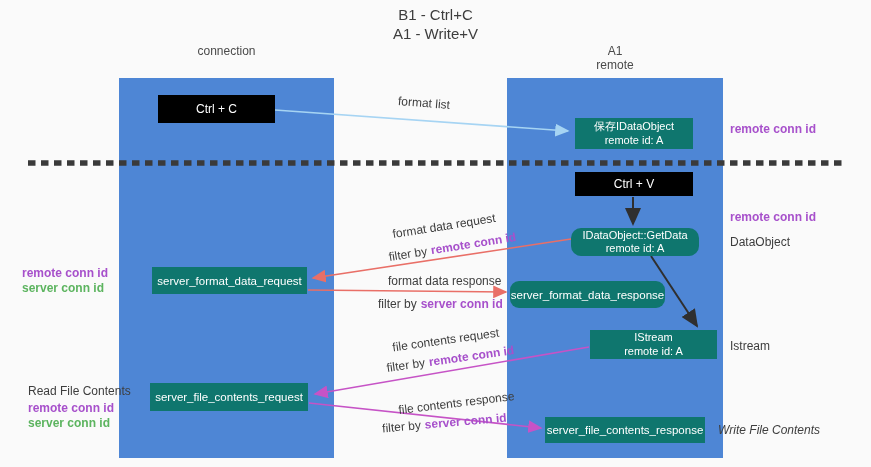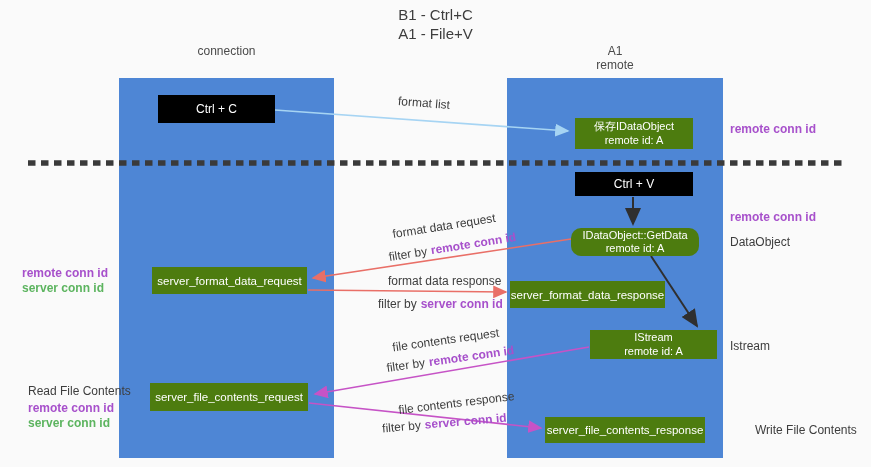--- a/index.html
+++ b/index.html
@@ -11,37 +11,37 @@
 
   .lifeline-header { position:absolute; top:44px; text-align:center;
                      font-size:12px; line-height:14px; color:#4a4a4a; }
   .lifeline-col { position:absolute; top:78px; height:380px; background:#4e86d5; z-index:1; }
 
   .arrows { position:absolute; top:0; left:0; z-index:2; }
 
   .node { position:absolute; display:flex; flex-direction:column; align-items:center;
           justify-content:center; color:#ffffff; text-align:center; z-index:3; white-space:nowrap; }
   .green  { background:#000000; font-size:12px; }
-  .orange { background:#4d7c0f; font-size:11.5px; }
+  .orange { background:#0f766e; font-size:11.5px; }
   .two-line { font-size:11px; line-height:13.5px; }
 
   .lbl { position:absolute; z-index:3; font-size:12px; color:#3d3d3d; white-space:nowrap; }
   .bold-purple { color:#a750cb; font-weight:bold; }
   .bold-green  { color:#5cb45f; font-weight:bold; }
   .prefix { margin-right:4px; }
   .left-group { text-align:right; width:82px; line-height:14.5px; }
 </style>
 </head>
 <body>
 
 <div class="canvas">
 
   <div class="title">
     <div>B1 - Ctrl+C</div>
-    <div>A1 - File+V</div>
+    <div>A1 - Write+V</div>
   </div>
 
   <div class="lifeline-header" style="left:119px;width:215px;">
     <div>connection</div>
   </div>
   <div class="lifeline-header" style="left:507px;width:216px;">
     <div>A1</div>
     <div>remote</div>
   </div>
 
@@ -96,42 +96,42 @@
 
   <div class="node orange two-line" style="left:571px;top:228px;width:128px;height:28px;border-radius:10px;">
     <div>IDataObject::GetData</div>
     <div>remote id: A</div>
   </div>
 
   <div class="node orange" style="left:152px;top:267px;width:155px;height:27px;">
     <span>server_format_data_request</span>
   </div>
 
-  <div class="node orange" style="left:510px;top:281px;width:155px;height:27px;">
+  <div class="node orange" style="left:510px;top:281px;width:155px;height:27px;border-radius:9px;">
     <span>server_format_data_response</span>
   </div>
 
   <div class="node orange two-line" style="left:590px;top:330px;width:127px;height:29px;">
     <div>IStream</div>
     <div>remote id: A</div>
   </div>
 
   <div class="node orange" style="left:150px;top:383px;width:158px;height:28px;">
     <span>server_file_contents_request</span>
   </div>
 
   <div class="node orange" style="left:545px;top:417px;width:160px;height:26px;">
     <span>server_file_contents_response</span>
   </div>
 
   <div class="lbl bold-purple" style="left:730px;top:122px;">remote conn id</div>
   <div class="lbl bold-purple" style="left:730px;top:210px;">remote conn id</div>
   <div class="lbl" style="left:730px;top:235px;">DataObject</div>
   <div class="lbl" style="left:730px;top:339px;">Istream</div>
-  <div class="lbl" style="left:755px;top:423px;">Write File Contents</div>
+  <div class="lbl" style="left:718px;top:423px;font-style:italic;">Write File Contents</div>
 
   <div class="lbl left-group" style="left:22px;top:266px;">
     <div class="bold-purple">remote conn id</div>
     <div class="bold-green">server conn id</div>
   </div>
   <div class="lbl" style="left:28px;top:384px;">Read File Contents</div>
   <div class="lbl left-group" style="left:28px;top:401px;">
     <div class="bold-purple">remote conn id</div>
     <div class="bold-green">server conn id</div>
   </div>

